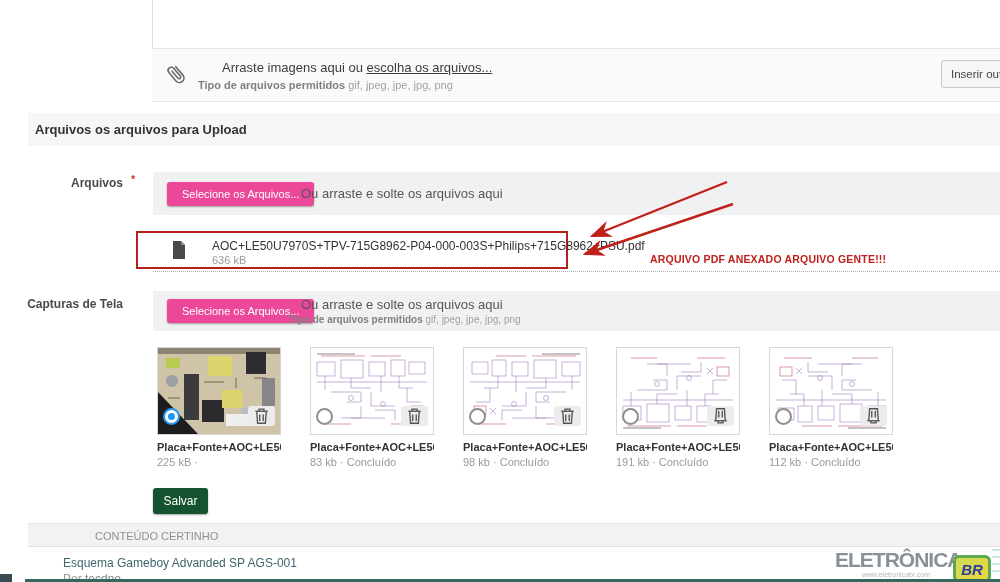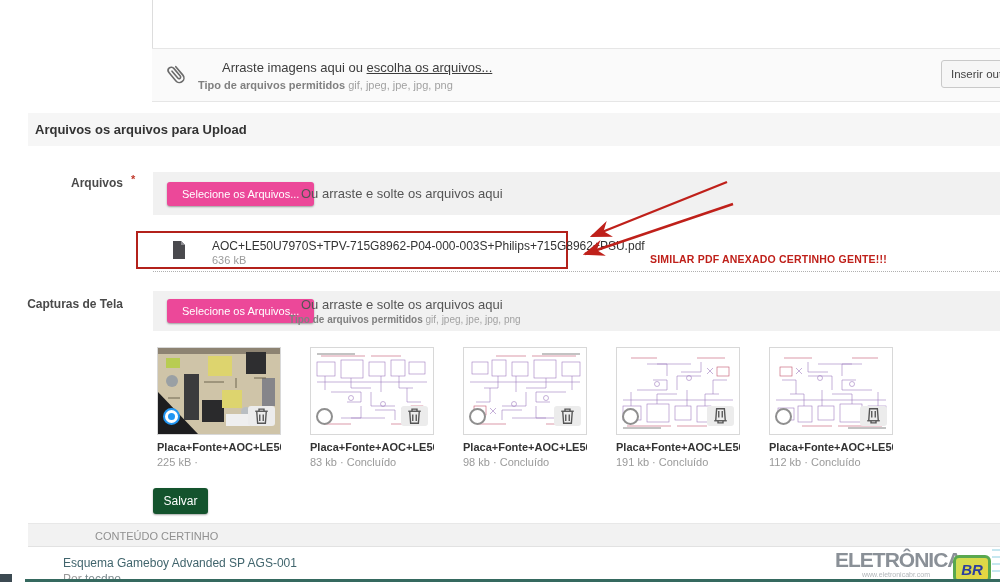--- a/index.html
+++ b/index.html
@@ -188,21 +188,21 @@
 
   <svg class="abs arrows" width="210" height="100" viewBox="0 0 210 100">
     <defs>
       <marker id="ah" markerWidth="9" markerHeight="8" refX="8" refY="3.5" orient="auto">
         <path d="M9 3.5 L0 0 L2.8 3.5 L0 7 Z" fill="#bf201a"></path>
       </marker>
     </defs>
     <line x1="171" y1="12" x2="36" y2="66" stroke="#bf201a" stroke-width="2.4" marker-end="url(#ah)"></line>
     <line x1="177" y1="34" x2="29" y2="84" stroke="#bf201a" stroke-width="2.4" marker-end="url(#ah)"></line>
   </svg>
-  <div class="abs annotation" style="color:#bf201a;">SIMILAR PDF ANEXADO CERTINHO GENTE!!!</div>
+  <div class="abs annotation" style="color:#bf201a;">ARQUIVO PDF ANEXADO ARQUIVO GENTE!!!</div>
 
   <div class="abs dotted-sep"></div>
 
   <div class="abs row-label caps-label">Capturas de Tela</div>
   <div class="abs drop-band caps-band">
     <button class="dark-btn">Selecione os Arquivos...</button>
     <span class="drop-hint">Ou arraste e solte os arquivos aqui</span>
     <span class="caps-perm">
       <span class="perm-label">Tipo de arquivos permitidos</span>
       <span class="perm-types">gif, jpeg, jpe, jpg, png</span>

